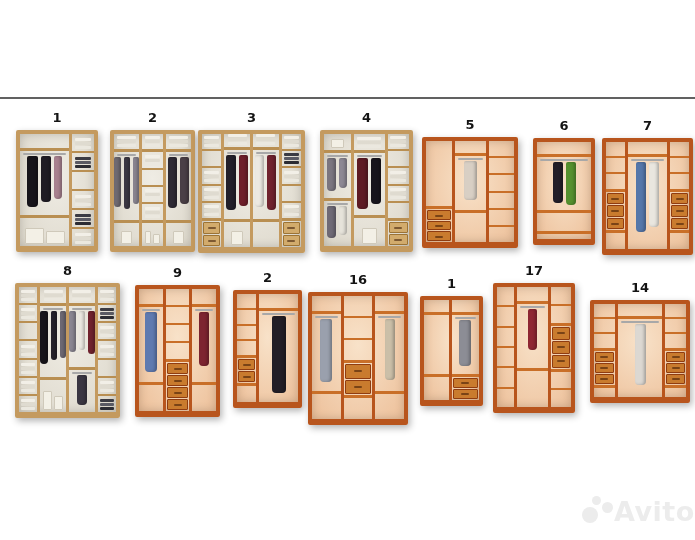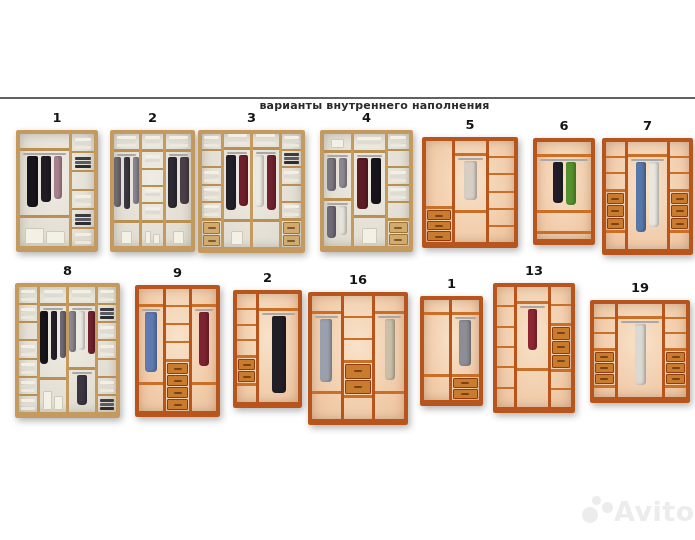--- a/index.html
+++ b/index.html
@@ -39,21 +39,20 @@
   .wm .wmtext{
     position:absolute;left:38px;top:6px;font-size:27px;font-weight:bold;color:#ececec;
     letter-spacing:.5px;font-family:"DejaVu Sans","Liberation Sans",sans-serif;
   }
 </style>
 </head>
 <body>
 
 <div class="canvas">
   <div class="rule"></div>
-  <div class="title">варианты внутреннего наполнения</div>
   <div id="wardrobes">
       <div class="wfig" style="left: 16px; top: 110px; width: 82px; height: 142px;">
         <div class="wnum">1</div>
         <div class="wbody" style="height: 122px; border-width: 4px 4px 6px; border-style: solid; border-color: rgb(196, 154, 95); border-image: initial; background: radial-gradient(at 50% 40%, rgb(239, 236, 228) 0%, rgb(220, 215, 202) 100%);">
           <div class="wcols">
             <div class="wcol" style="flex-grow: 2.3;">
               <div class="wzone" style="flex-grow: 0.55; border-bottom: 3px solid rgb(185, 143, 82);">
                 <div class="gapwrap">
                   <div class="gap"></div>
                 </div>
@@ -977,21 +976,21 @@
                   <div class="drawer" style="background: rgb(201, 123, 46); border: 1px solid rgb(143, 60, 16);">
                     <div class="handle"></div>
                   </div>
                 </div>
               </div>
             </div>
           </div>
         </div>
       </div>
       <div class="wfig" style="left: 493px; top: 263px; width: 82px; height: 150px;">
-        <div class="wnum">13</div>
+        <div class="wnum">17</div>
         <div class="wbody" style="height: 130px; border-width: 4px 4px 6px; border-style: solid; border-color: rgb(184, 85, 29); border-image: initial; background: radial-gradient(at 50% 40%, rgb(248, 226, 201) 0%, rgb(237, 192, 154) 100%);">
           <div class="wcols">
             <div class="wcol" style="flex-grow: 0.68;">
               <div class="wzone" style="flex-grow: 1;">
                 <div class="gapwrap">
                   <div class="gap" style="border-bottom: 2px solid rgb(201, 111, 40);"></div>
                   <div class="gap" style="border-bottom: 2px solid rgb(201, 111, 40);"></div>
                   <div class="gap" style="border-bottom: 2px solid rgb(201, 111, 40);"></div>
                   <div class="gap" style="border-bottom: 2px solid rgb(201, 111, 40);"></div>
                   <div class="gap" style="border-bottom: 2px solid rgb(201, 111, 40);"></div>
@@ -1039,21 +1038,21 @@
                 <div class="gapwrap">
                   <div class="gap" style="border-bottom: 2px solid rgb(201, 111, 40);"></div>
                   <div class="gap"></div>
                 </div>
               </div>
             </div>
           </div>
         </div>
       </div>
       <div class="wfig" style="left: 590px; top: 280px; width: 100px; height: 123px;">
-        <div class="wnum">19</div>
+        <div class="wnum">14</div>
         <div class="wbody" style="height: 103px; border-width: 4px 4px 6px; border-style: solid; border-color: rgb(184, 85, 29); border-image: initial; background: radial-gradient(at 50% 40%, rgb(248, 226, 201) 0%, rgb(237, 192, 154) 100%);">
           <div class="wcols">
             <div class="wcol" style="flex-grow: 0.75;">
               <div class="wzone" style="flex-grow: 1.45; border-bottom: 3px solid rgb(201, 111, 40);">
                 <div class="gapwrap">
                   <div class="gap" style="border-bottom: 2px solid rgb(201, 111, 40);"></div>
                   <div class="gap" style="border-bottom: 2px solid rgb(201, 111, 40);"></div>
                   <div class="gap"></div>
                 </div>
               </div>

